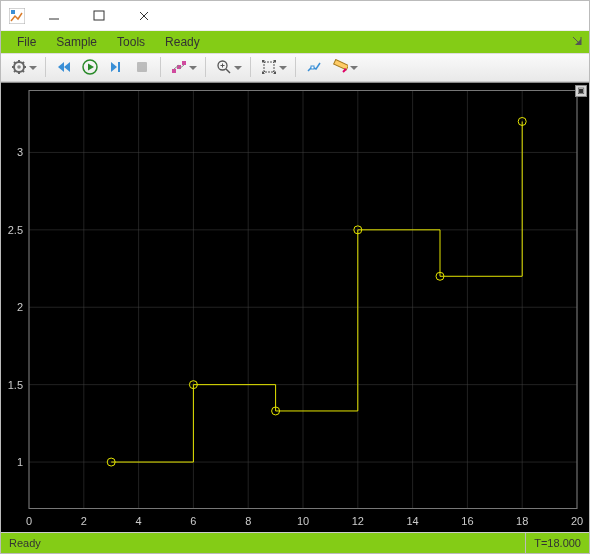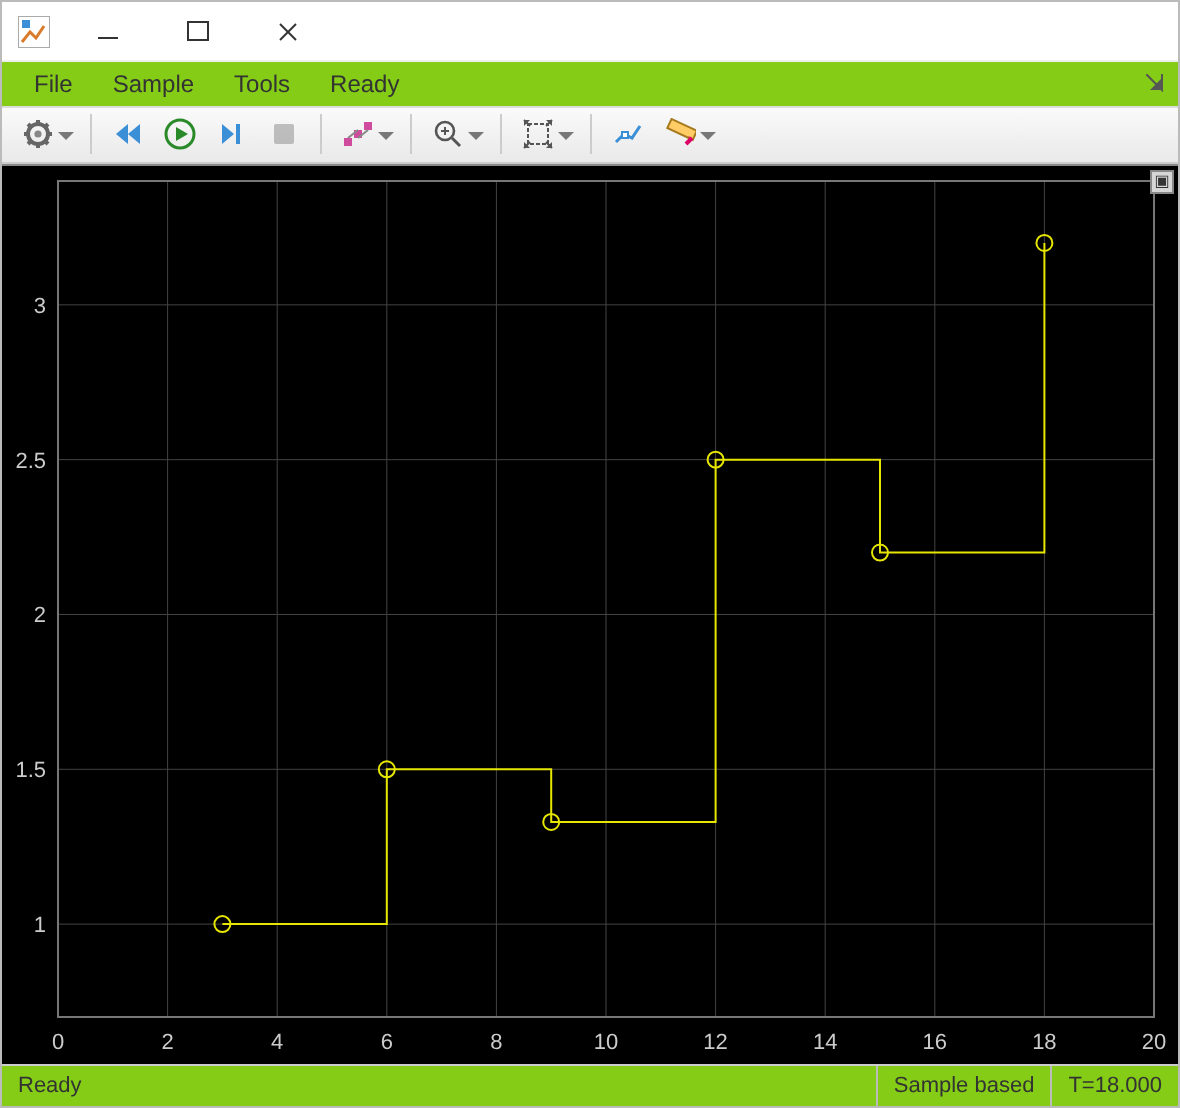--- a/index.html
+++ b/index.html
@@ -191,17 +191,16 @@
         <circle cx="192.4" cy="300.14814814814815" r="4" fill="none" stroke="#e6e600" stroke-width="1"></circle>
         <circle cx="274.6" cy="326.46666666666664" r="4" fill="none" stroke="#e6e600" stroke-width="1"></circle>
         <circle cx="356.8" cy="145.33333333333334" r="4" fill="none" stroke="#e6e600" stroke-width="1"></circle>
         <circle cx="439" cy="191.77777777777777" r="4" fill="none" stroke="#e6e600" stroke-width="1"></circle>
         <circle cx="521.2" cy="36.962962962963005" r="4" fill="none" stroke="#e6e600" stroke-width="1"></circle>
       </svg>
   </div>
 
   <div class="statusbar">
     <div class="status-left">Ready</div>
-    <div class="status-box">Sample based</div>
     <div class="status-box">T=18.000</div>
   </div>
 
 </div>
 
 </body></html>

